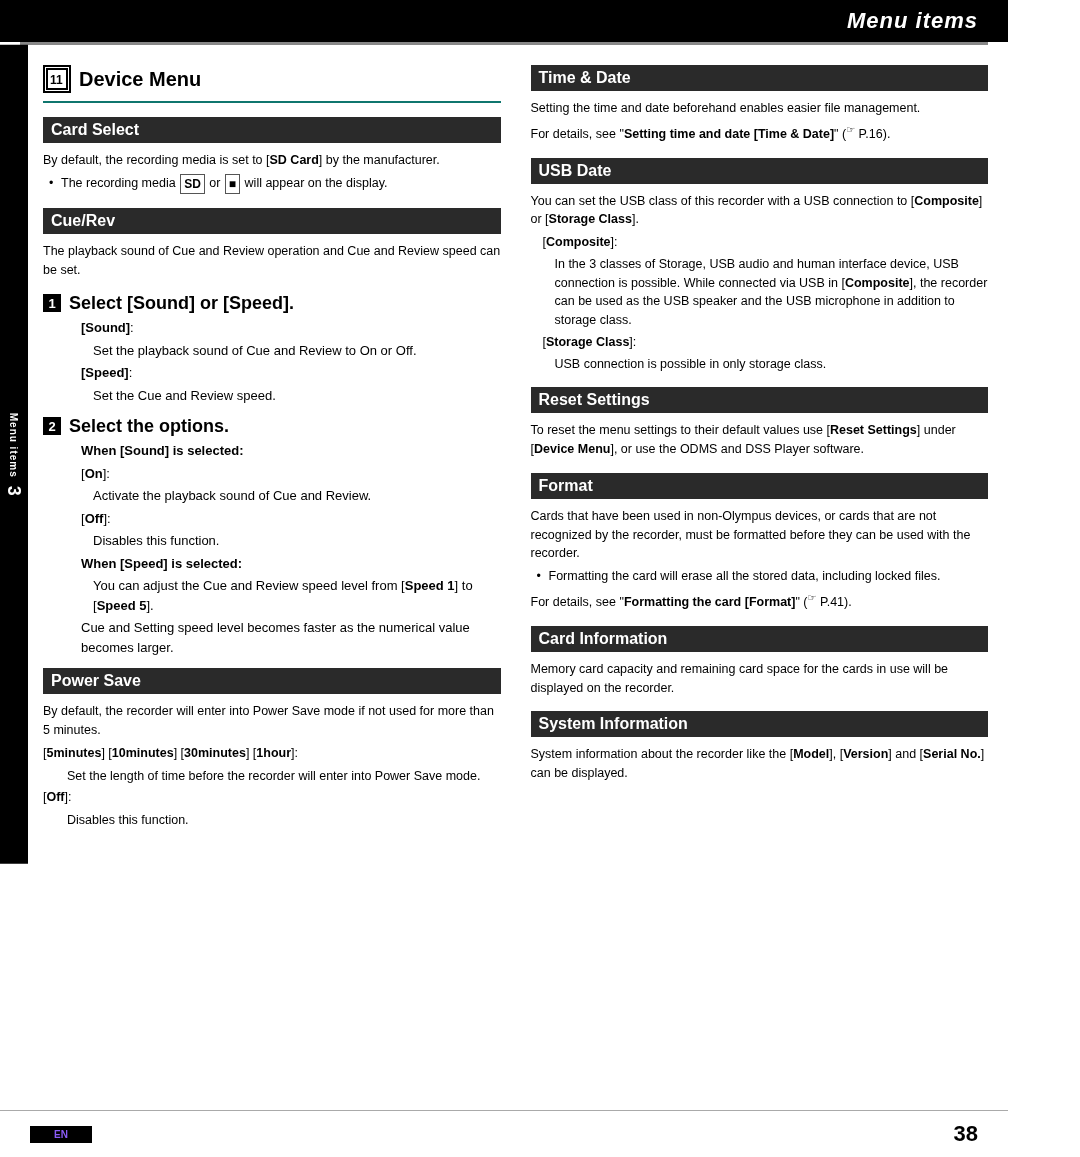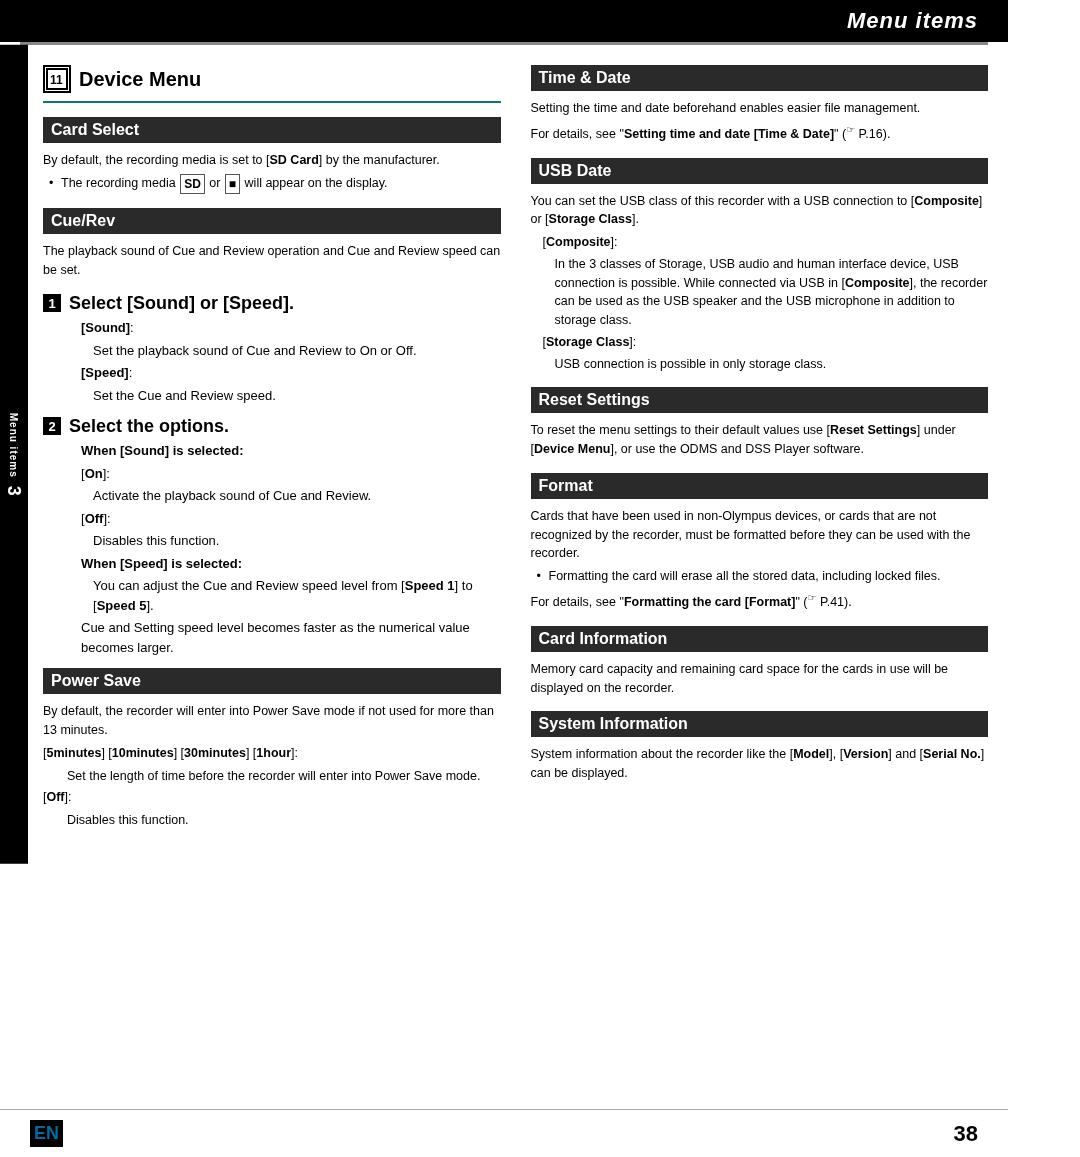--- a/index.html
+++ b/index.html
@@ -210,24 +210,24 @@
       padding: 10px 30px;
       border-top: 1px solid #aaa;
       position: absolute;
       bottom: 0;
       left: 0;
       right: 0;
     }
 
     .footer-en {
       background: #000;
-      color: #0369a1;
-      font-weight: bold;
-      padding: 3px 4px;
-      font-size: 18px;
+      color: #8b5cf6;
+      font-weight: bold;
+      padding: 3px 24px;
+      font-size: 10px;
     }
 
     .footer-page {
       font-size: 22px;
       font-weight: bold;
     }
 
     .inline-icon {
       display: inline-block;
       border: 1px solid #555;
@@ -315,21 +315,21 @@
             <div class="indent1"><b>When [Speed] is selected:</b></div>
             <div class="indent2">You can adjust the Cue and Review speed level from [<b>Speed 1</b>] to [<b>Speed 5</b>].</div>
             <div class="indent1 bullet">Cue and Setting speed level becomes faster as the numerical value becomes larger.</div>
           </div>
         </div>
 
         <div class="section-header">
           <span>Power Save</span>
         </div>
         <div class="section-body">
-          <p>By default, the recorder will enter into Power Save mode if not used for more than 13 minutes.</p>
+          <p>By default, the recorder will enter into Power Save mode if not used for more than 5 minutes.</p>
           <p>[<b>5minutes</b>] [<b>10minutes</b>] [<b>30minutes</b>] [<b>1hour</b>]:</p>
           <div class="indent2">Set the length of time before the recorder will enter into Power Save mode.</div>
           <p>[<b>Off</b>]:</p>
           <div class="indent2">Disables this function.</div>
         </div>
 
       </div>
 
       <div class="right-col">
 

